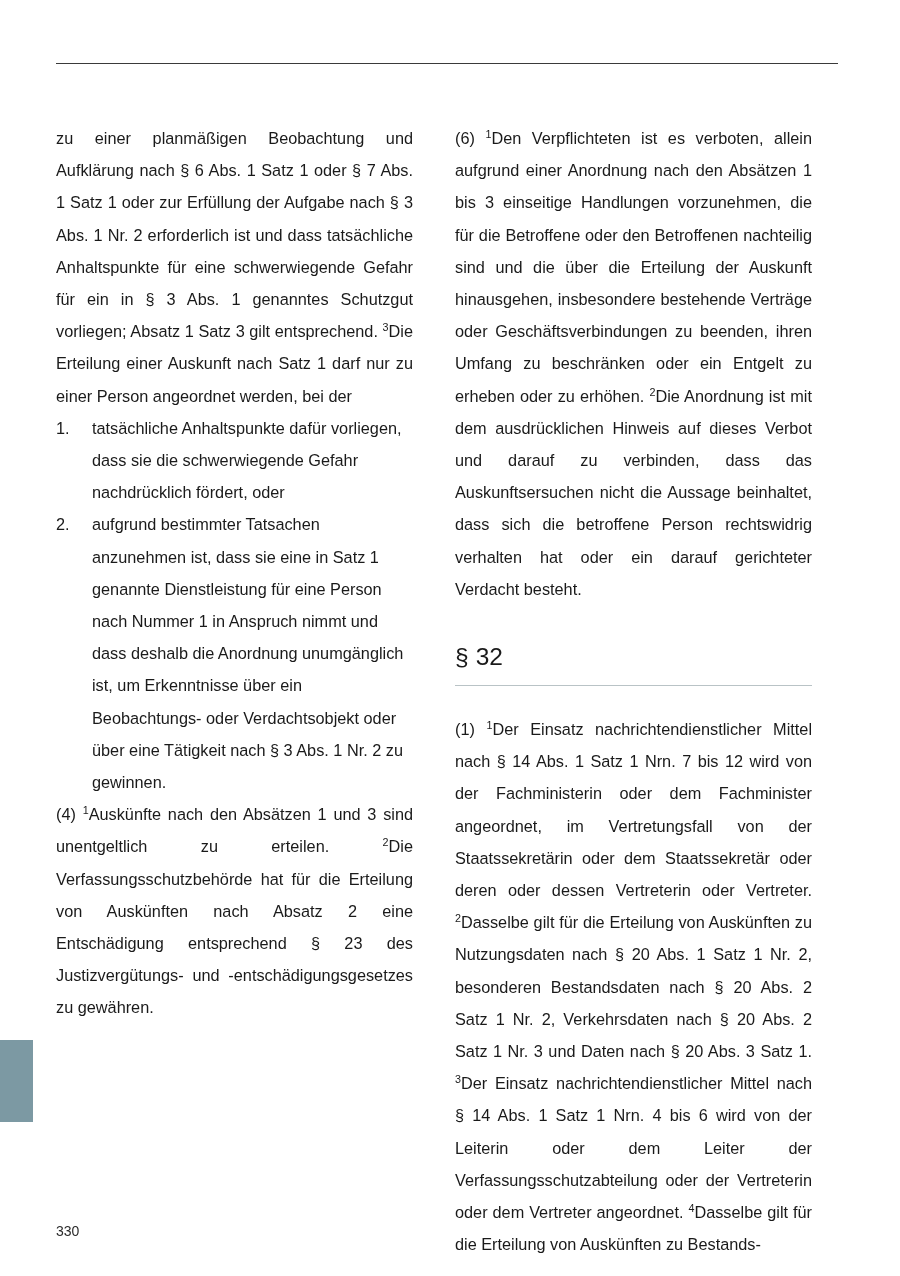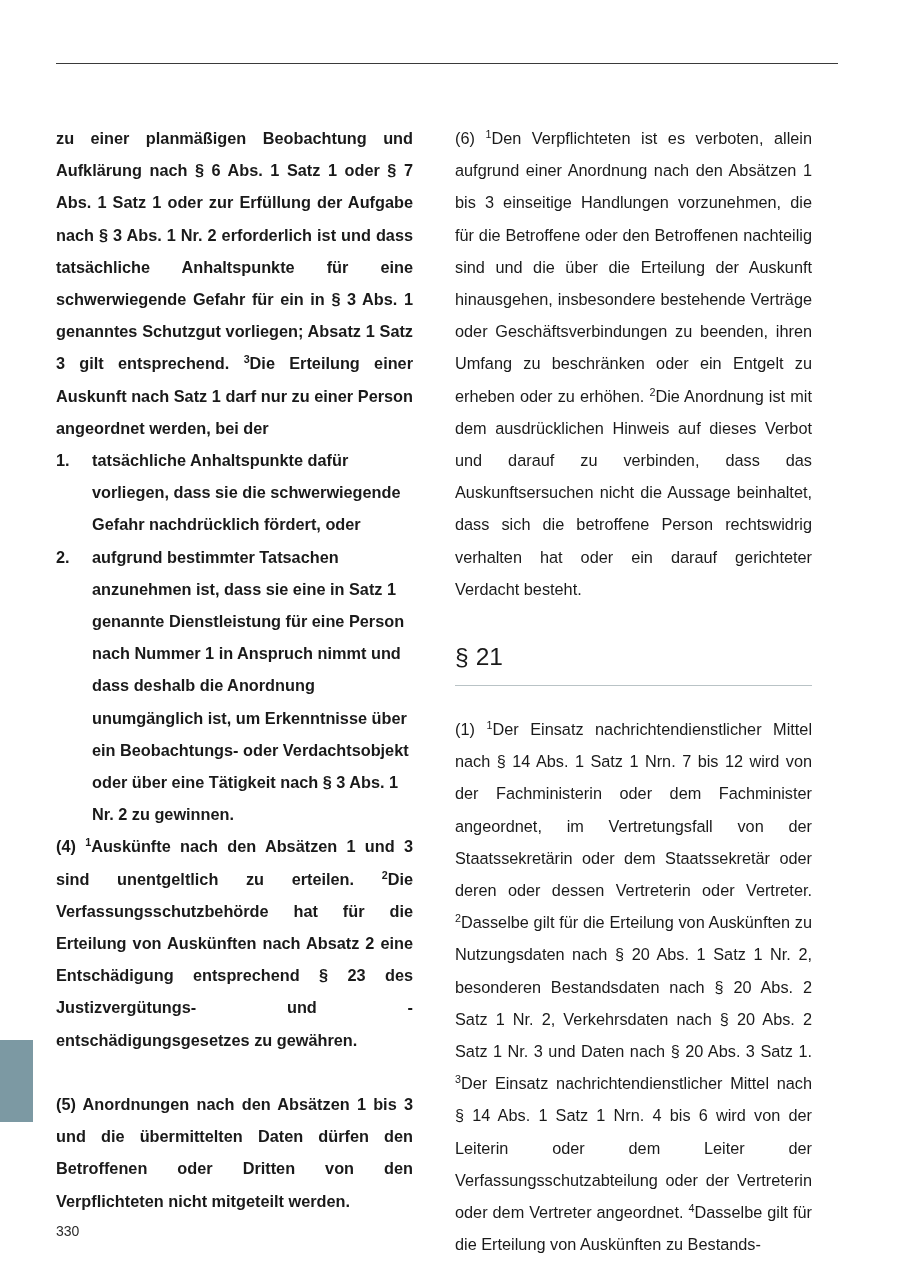--- a/index.html
+++ b/index.html
@@ -51,21 +51,21 @@
     left: 56px;
     top: 122px;
     width: 756px;
     height: 1000px;
   }
   .col {
     position: absolute;
     top: 0;
     width: 357px;
   }
-  .col-left  { left: 0; font-weight: bold; }
+  .col-left  { left: 0; }
   .col-right { left: 399px; }
 
   
   .para {
     font-size: 16.3px;
     line-height: 32.2px;
     text-align: justify;
     text-justify: inter-word;
     margin: 0;
     color: #1a1a1a;
@@ -145,27 +145,26 @@
 
 <div class="columns">
 
   <div class="col col-left">
     <p class="para">zu einer planmäßigen Beobachtung und Aufklärung nach § 6 Abs. 1 Satz 1 oder § 7 Abs. 1 Satz 1 oder zur Erfüllung der Aufgabe nach § 3 Abs. 1 Nr. 2 erforderlich ist und dass tatsächliche Anhaltspunkte für eine schwerwiegende Gefahr für ein in § 3 Abs. 1 genanntes Schutzgut vorliegen; Absatz 1 Satz 3 gilt entsprechend. <sup>3</sup>Die Erteilung einer Auskunft nach Satz 1 darf nur zu einer Person angeordnet werden, bei der</p>
     <ol class="num-list">
         <li class="num-item"><span class="num-item-marker">1.</span><span>tatsächliche Anhaltspunkte dafür vorliegen, dass sie die schwerwiegende Gefahr nachdrücklich fördert, oder</span></li>
         <li class="num-item"><span class="num-item-marker">2.</span><span>aufgrund bestimmter Tatsachen anzunehmen ist, dass sie eine in Satz 1 genannte Dienstleistung für eine Person nach Nummer 1 in Anspruch nimmt und dass deshalb die Anordnung unumgänglich ist, um Erkenntnisse über ein Beobachtungs- oder Verdachtsobjekt oder über eine Tätigkeit nach § 3 Abs. 1 Nr. 2 zu gewinnen.</span></li>
       </ol>
     <p class="para">(4) <sup>1</sup>Auskünfte nach den Absätzen 1 und 3 sind unentgeltlich zu erteilen. <sup>2</sup>Die Verfassungsschutzbehörde hat für die Erteilung von Auskünften nach Absatz 2 eine Entschädigung entsprechend § 23 des Justizvergütungs- und -entschädigungsgesetzes zu gewähren.</p>
-    <p class="para">(5) Anordnungen nach den Absätzen 1 bis 3 und die übermittelten Daten dürfen den Betroffenen oder Dritten von den Verpflichteten nicht mitgeteilt werden.</p>
   </div>
 
   <div class="col col-right">
     <p class="para">(6) <sup>1</sup>Den Verpflichteten ist es verboten, allein aufgrund einer Anordnung nach den Absätzen 1 bis 3 einseitige Handlungen vorzunehmen, die für die Betroffene oder den Betroffenen nachteilig sind und die über die Erteilung der Auskunft hinausgehen, insbesondere bestehende Verträge oder Geschäftsverbindungen zu beenden, ihren Umfang zu beschränken oder ein Entgelt zu erheben oder zu erhöhen. <sup>2</sup>Die Anordnung ist mit dem ausdrücklichen Hinweis auf dieses Verbot und darauf zu verbinden, dass das Auskunftsersuchen nicht die Aussage beinhaltet, dass sich die betroffene Person rechtswidrig verhalten hat oder ein darauf gerichteter Verdacht besteht.</p>
     <div class="section-heading">
-      <div class="section-heading-line">§ 21</div>
+      <div class="section-heading-line">§ 32</div>
       <div class="section-heading-rule" style="border-top-color: rgb(185, 195, 198);"></div>
     </div>
     <p class="para section-body-first">(1) <sup>1</sup>Der Einsatz nachrichtendienstlicher Mittel nach § 14 Abs. 1 Satz 1 Nrn. 7 bis 12 wird von der Fachministerin oder dem Fachminister angeordnet, im Vertretungsfall von der Staatssekretärin oder dem Staatssekretär oder deren oder dessen Vertreterin oder Vertreter. <sup>2</sup>Dasselbe gilt für die Erteilung von Auskünften zu Nutzungsdaten nach § 20 Abs. 1 Satz 1 Nr. 2, besonderen Bestandsdaten nach § 20 Abs. 2 Satz 1 Nr. 2, Verkehrsdaten nach § 20 Abs. 2 Satz 1 Nr. 3 und Daten nach § 20 Abs. 3 Satz 1. <sup>3</sup>Der Einsatz nachrichtendienstlicher Mittel nach § 14 Abs. 1 Satz 1 Nrn. 4 bis 6 wird von der Leiterin oder dem Leiter der Verfassungsschutzabteilung oder der Vertreterin oder dem Vertreter angeordnet. <sup>4</sup>Dasselbe gilt für die Erteilung von Auskünften zu Bestands-</p>
   </div>
 
 </div>
 
 <div class="folio">330</div>
 
 </body></html>

